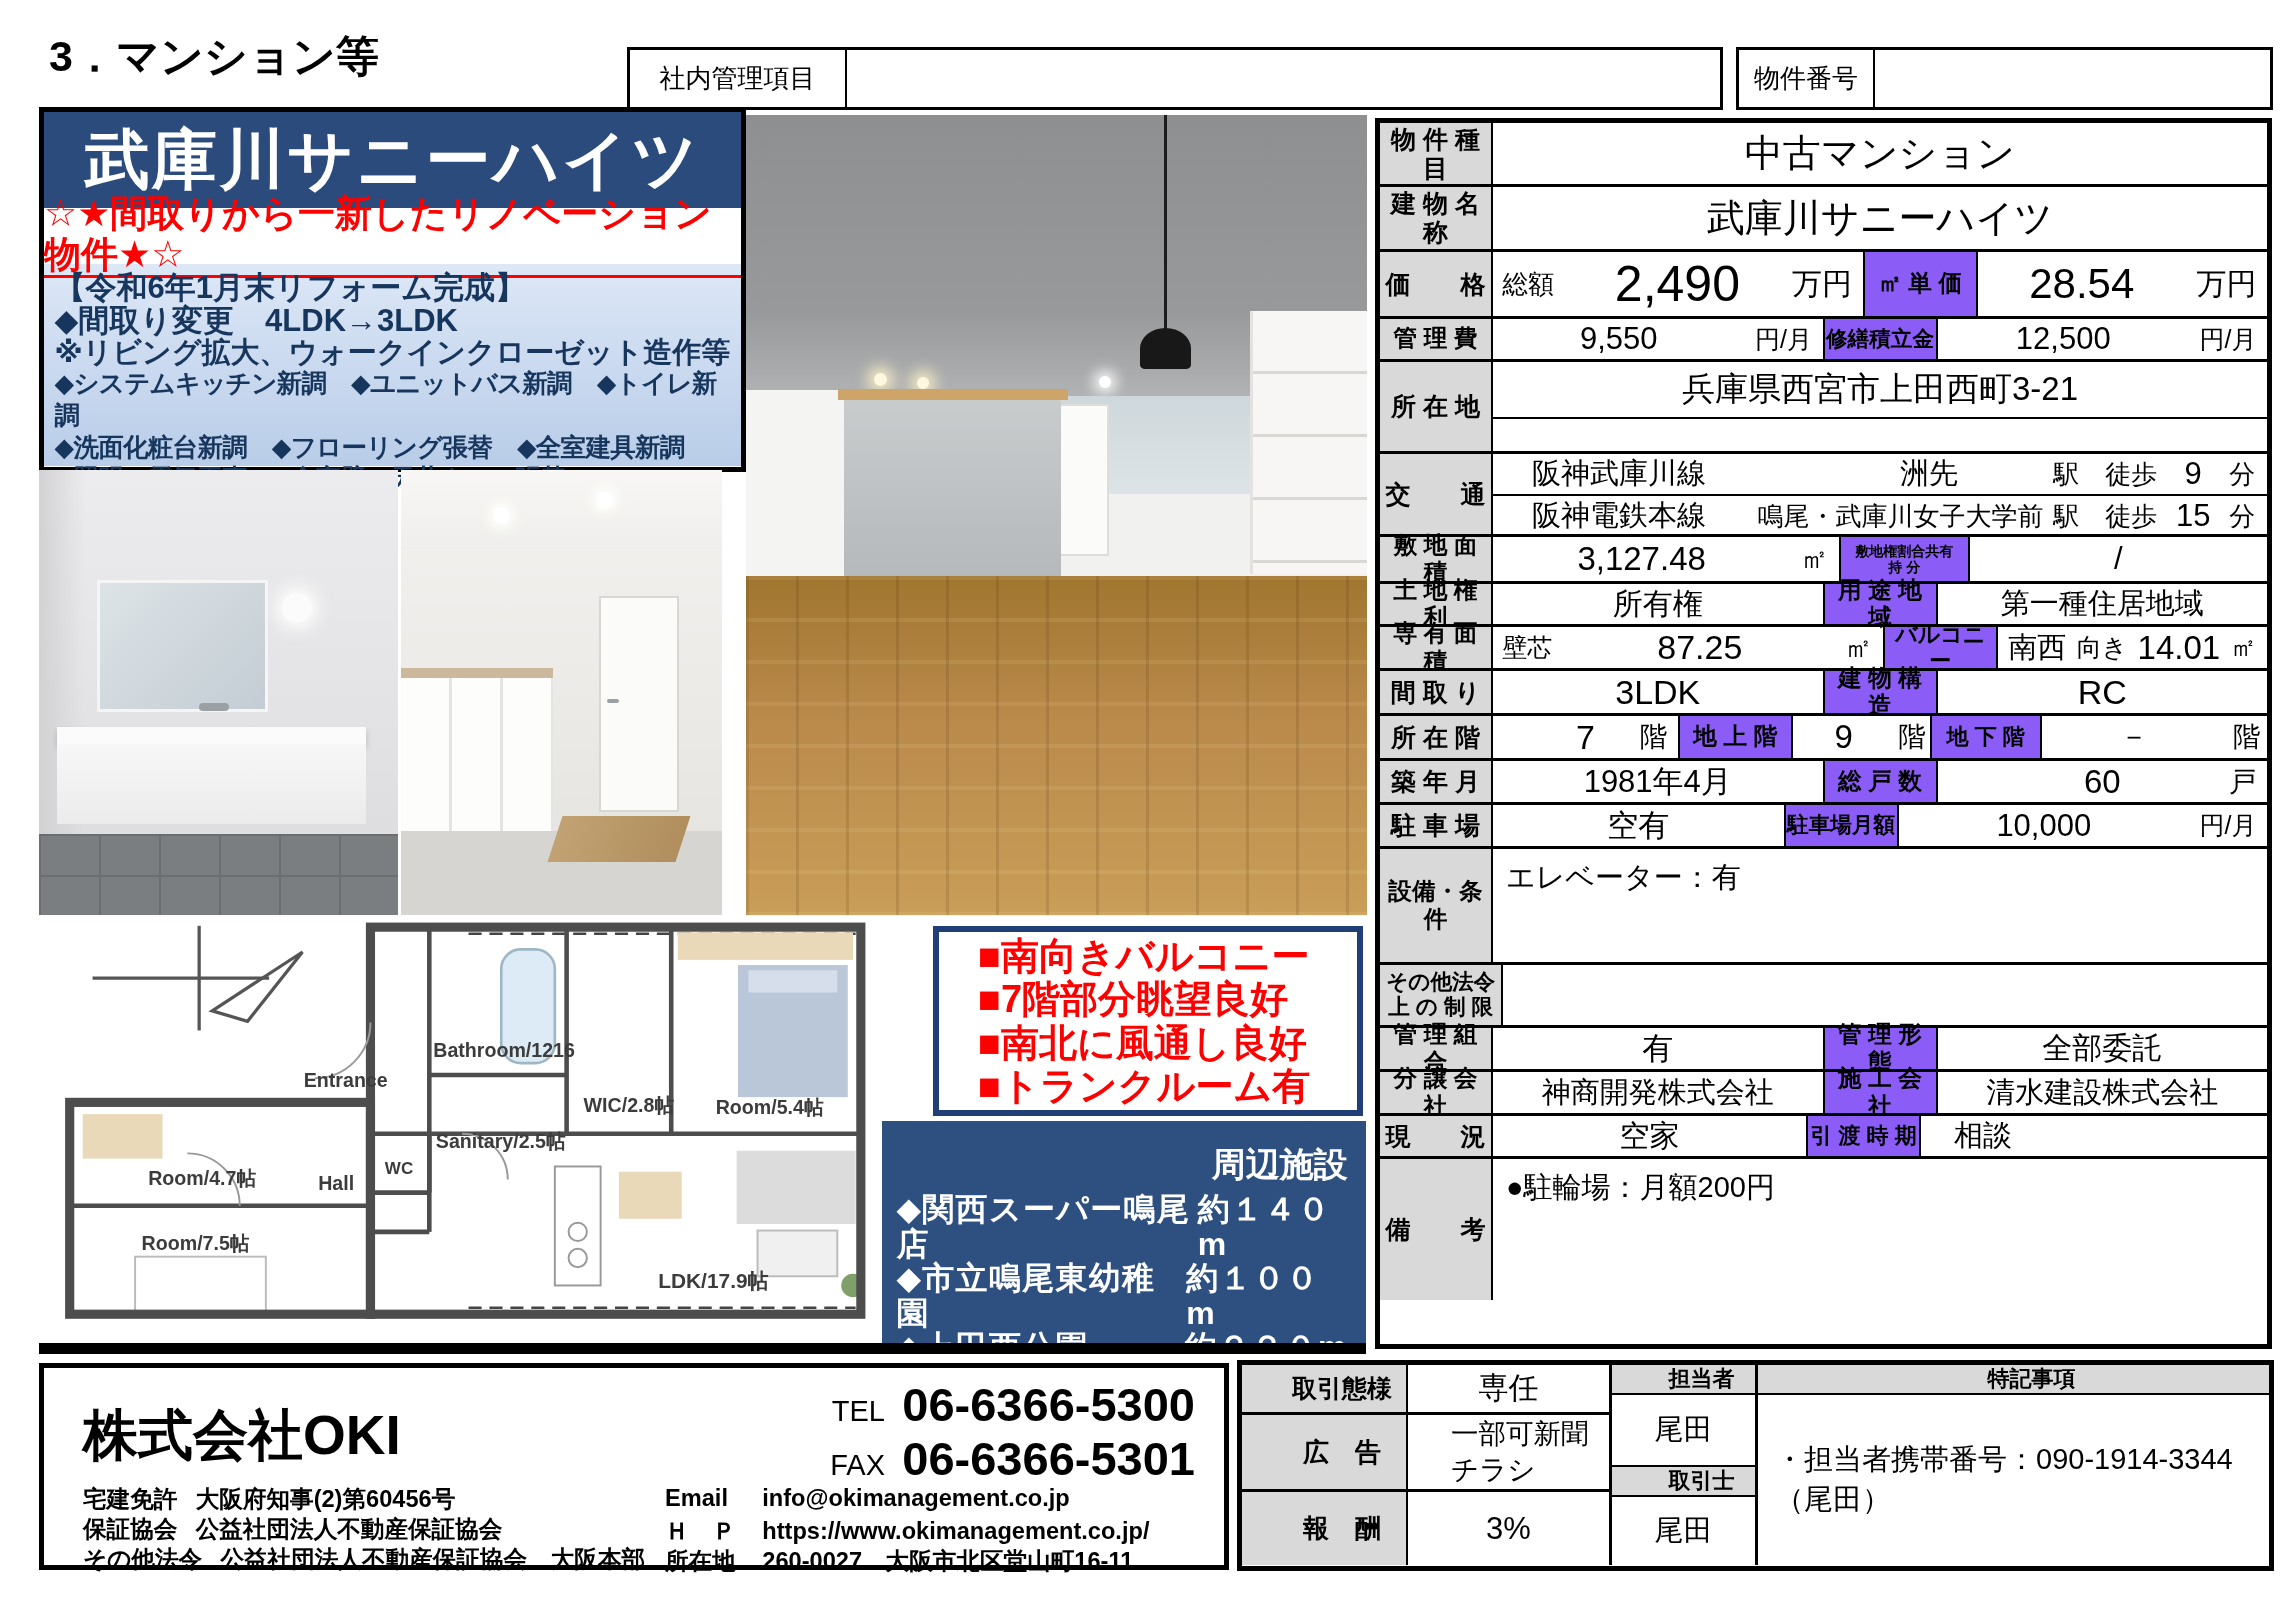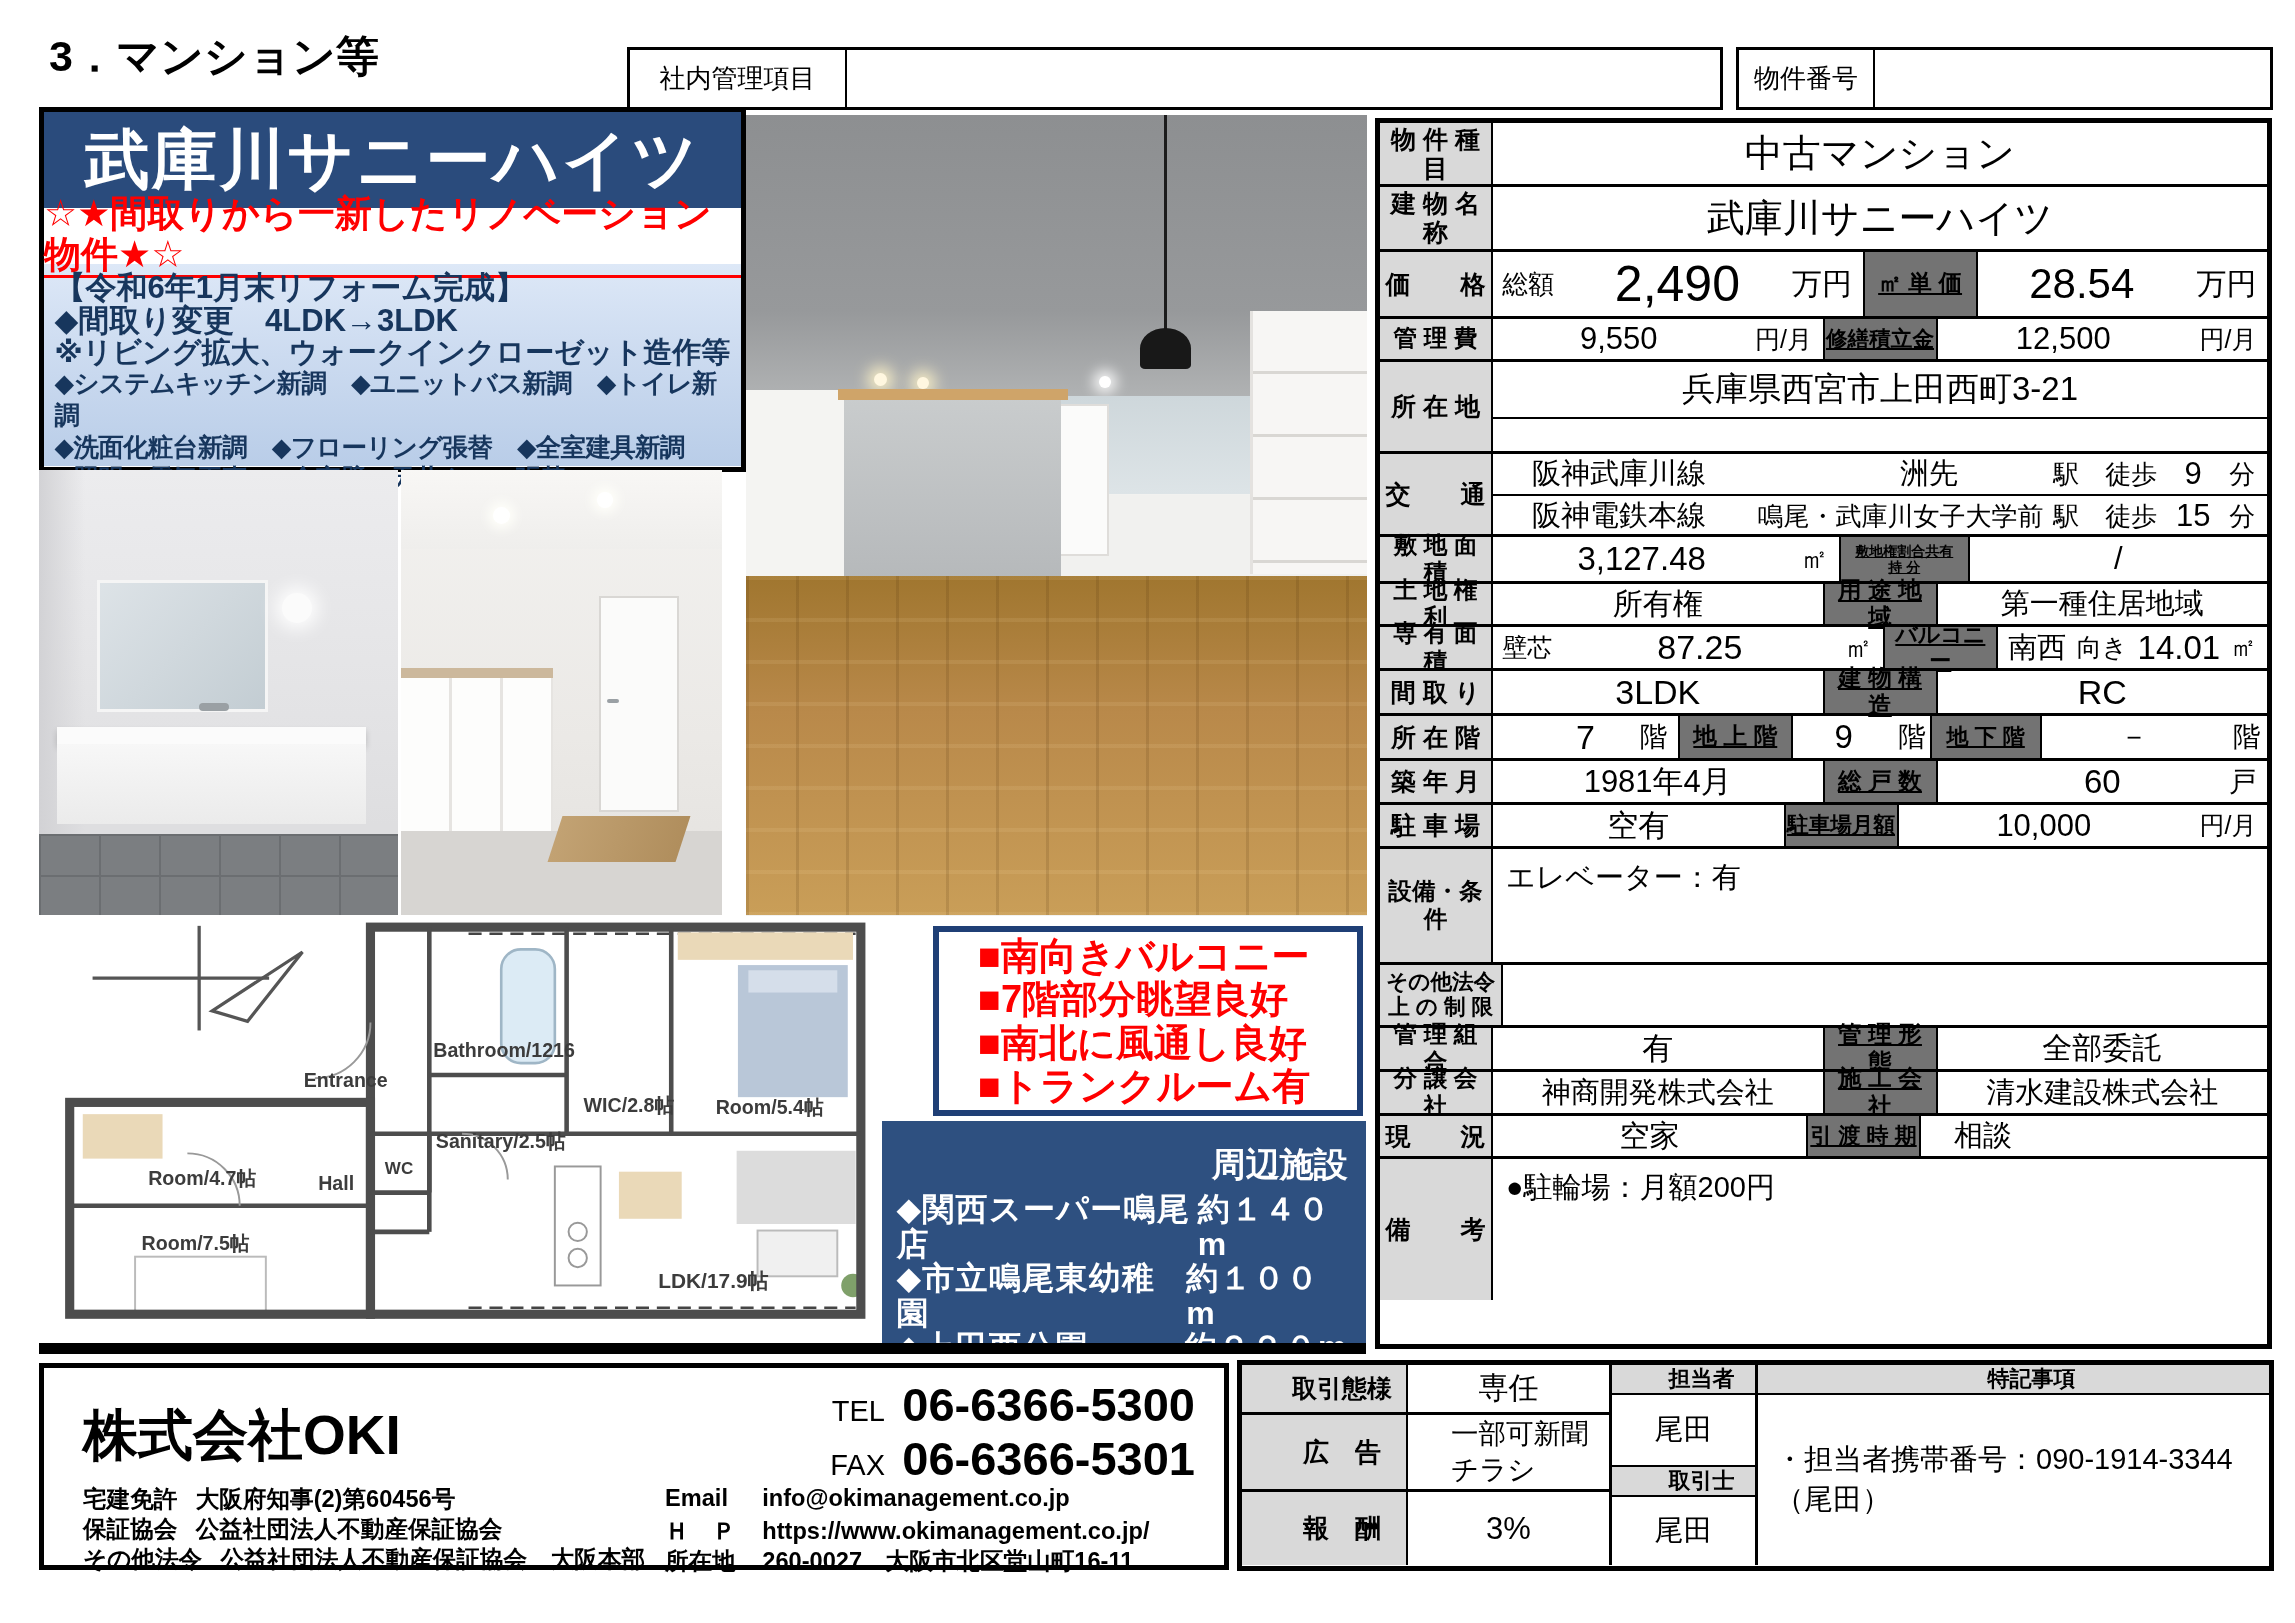--- a/index.html
+++ b/index.html
@@ -32,22 +32,22 @@
           padding:9.2px 18.3px 6.5px 14.4px;display:flex;flex-direction:column;}
   .nb-title{text-align:right;font-size:34px;font-weight:bold;margin-bottom:3.9px;margin-top:12px;}
   .nb-row{display:flex;justify-content:space-between;font-size:32px;font-weight:bold;line-height:1.08;letter-spacing:1.3px;}
   
   .spec{left:1375px;top:118px;width:897px;height:1231px;border:5.2px solid #000;box-sizing:border-box;
         display:flex;flex-direction:column;background:#fff;}
   .sr{display:flex;box-sizing:border-box;border-bottom:3.9px solid #000;align-items:stretch;flex:none;}
   .sr:last-child{border-bottom:none;}
   .lc{flex:none;width:111px;background:#d9d9d9;border-right:2.6px solid #000;display:flex;align-items:center;
       justify-content:center;font-weight:bold;font-size:25px;text-align:center;line-height:1.15;}
-  .mc{flex:none;width:111px;background:#737373;border-left:2.6px solid #000;border-right:2.6px solid #000;display:flex;
-      align-items:center;justify-content:center;font-weight:bold;font-size:23.6px;text-align:center;line-height:1.15;text-decoration:underline;}
+  .mc{flex:none;width:111px;background:#8b5cf6;border-left:2.6px solid #000;border-right:2.6px solid #000;display:flex;
+      align-items:center;justify-content:center;font-weight:bold;font-size:23.6px;text-align:center;line-height:1.15;}
   .vc{flex:1;display:flex;align-items:center;justify-content:center;font-size:33px;position:relative;}
   .unit{flex:none;display:flex;align-items:center;justify-content:center;font-size:27.5px;padding:0 10.5px;}
   .uright{position:absolute;right:10.5px;font-size:27.5px;}
   .subl{flex:none;display:flex;align-items:center;padding-left:9.2px;font-size:26px;}
   .twoLine{display:flex;flex-direction:column;flex:1;}
   .twoLine>div{display:flex;align-items:center;}
   
   .deal{left:1237px;top:1360px;width:1037px;height:211px;border:5.2px solid #000;box-sizing:border-box;background:#fff;}
   .dl{background:#d9d9d9;display:flex;align-items:center;justify-content:center;font-weight:bold;padding-left:36px;}
   

